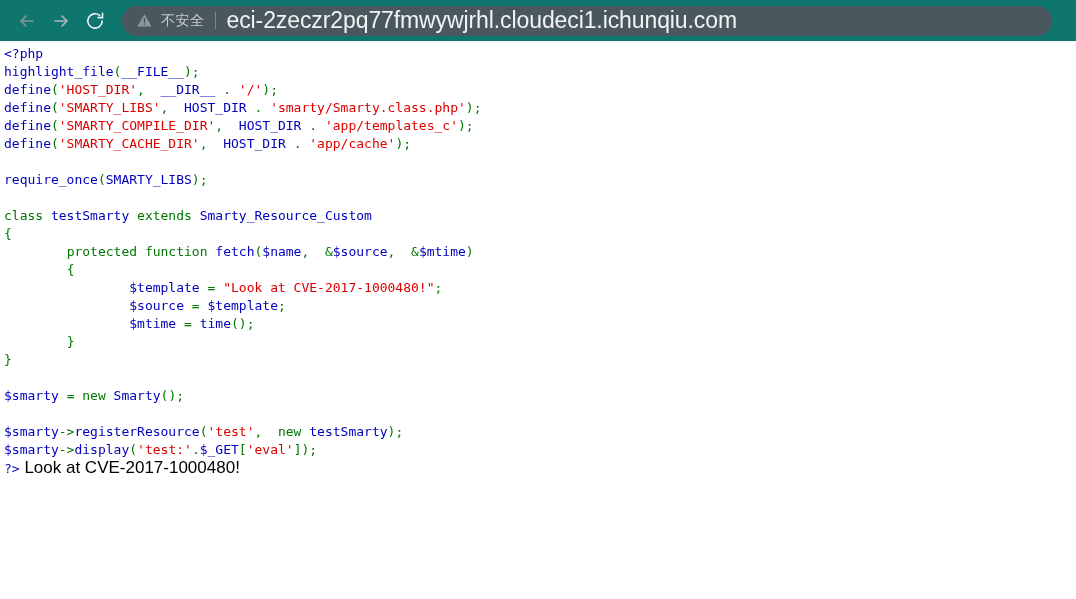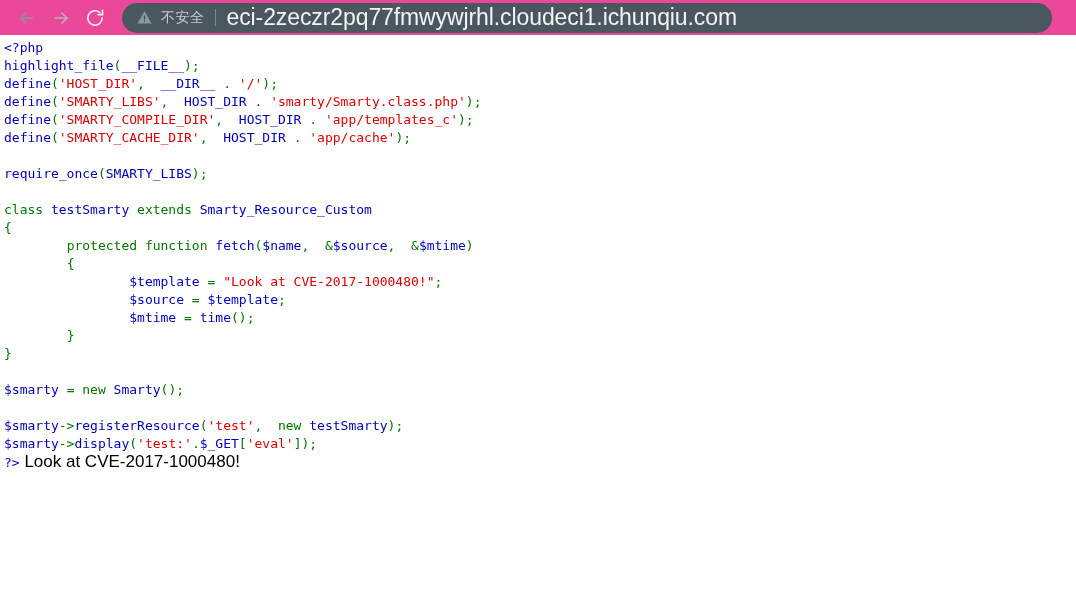--- a/index.html
+++ b/index.html
@@ -10,22 +10,22 @@
   body {
     width: 1076px;
     height: 599px;
     overflow: hidden;
     font-family: "Liberation Sans", sans-serif;
     position: relative;
   }
 
   
   #browser-toolbar {
-    height: 35px;
-    background: #ec4899;
+    height: 41px;
+    background: #0f766e;
     display: flex;
     align-items: center;
     padding: 0 0 0 10px;
     box-sizing: border-box;
     position: relative;
     z-index: 5;
   }
   .nav-btn {
     width: 34px;
     height: 34px;

